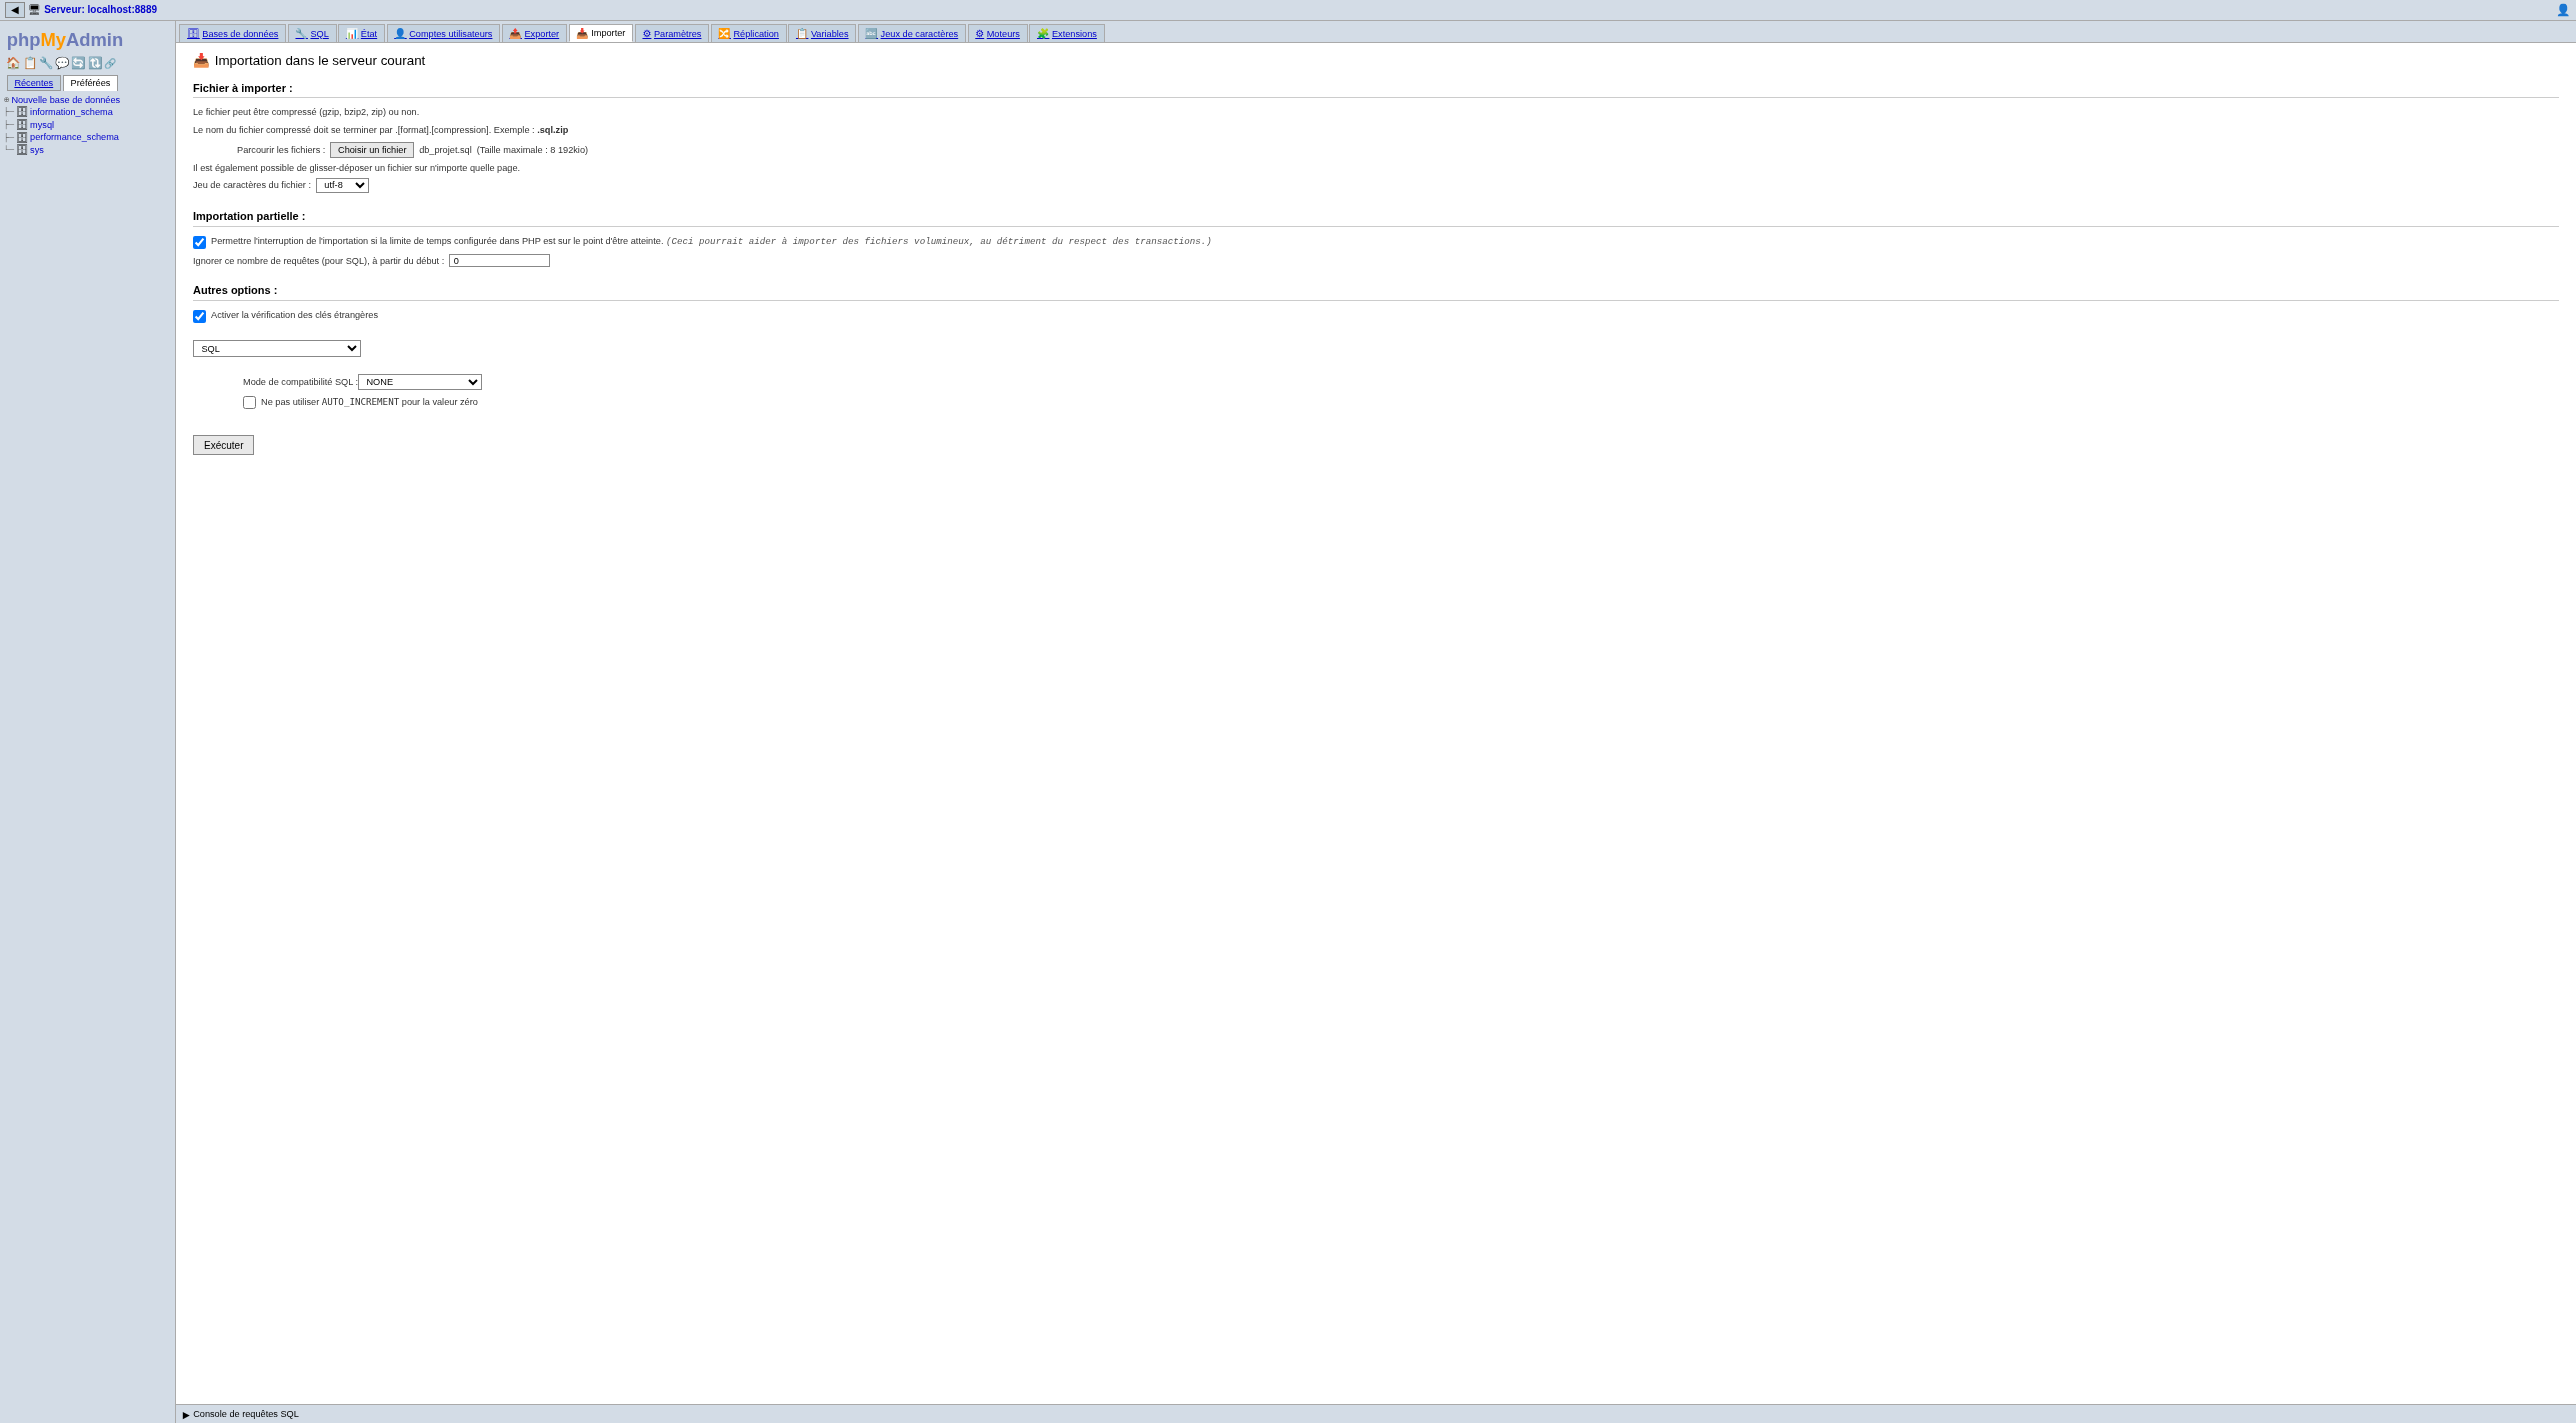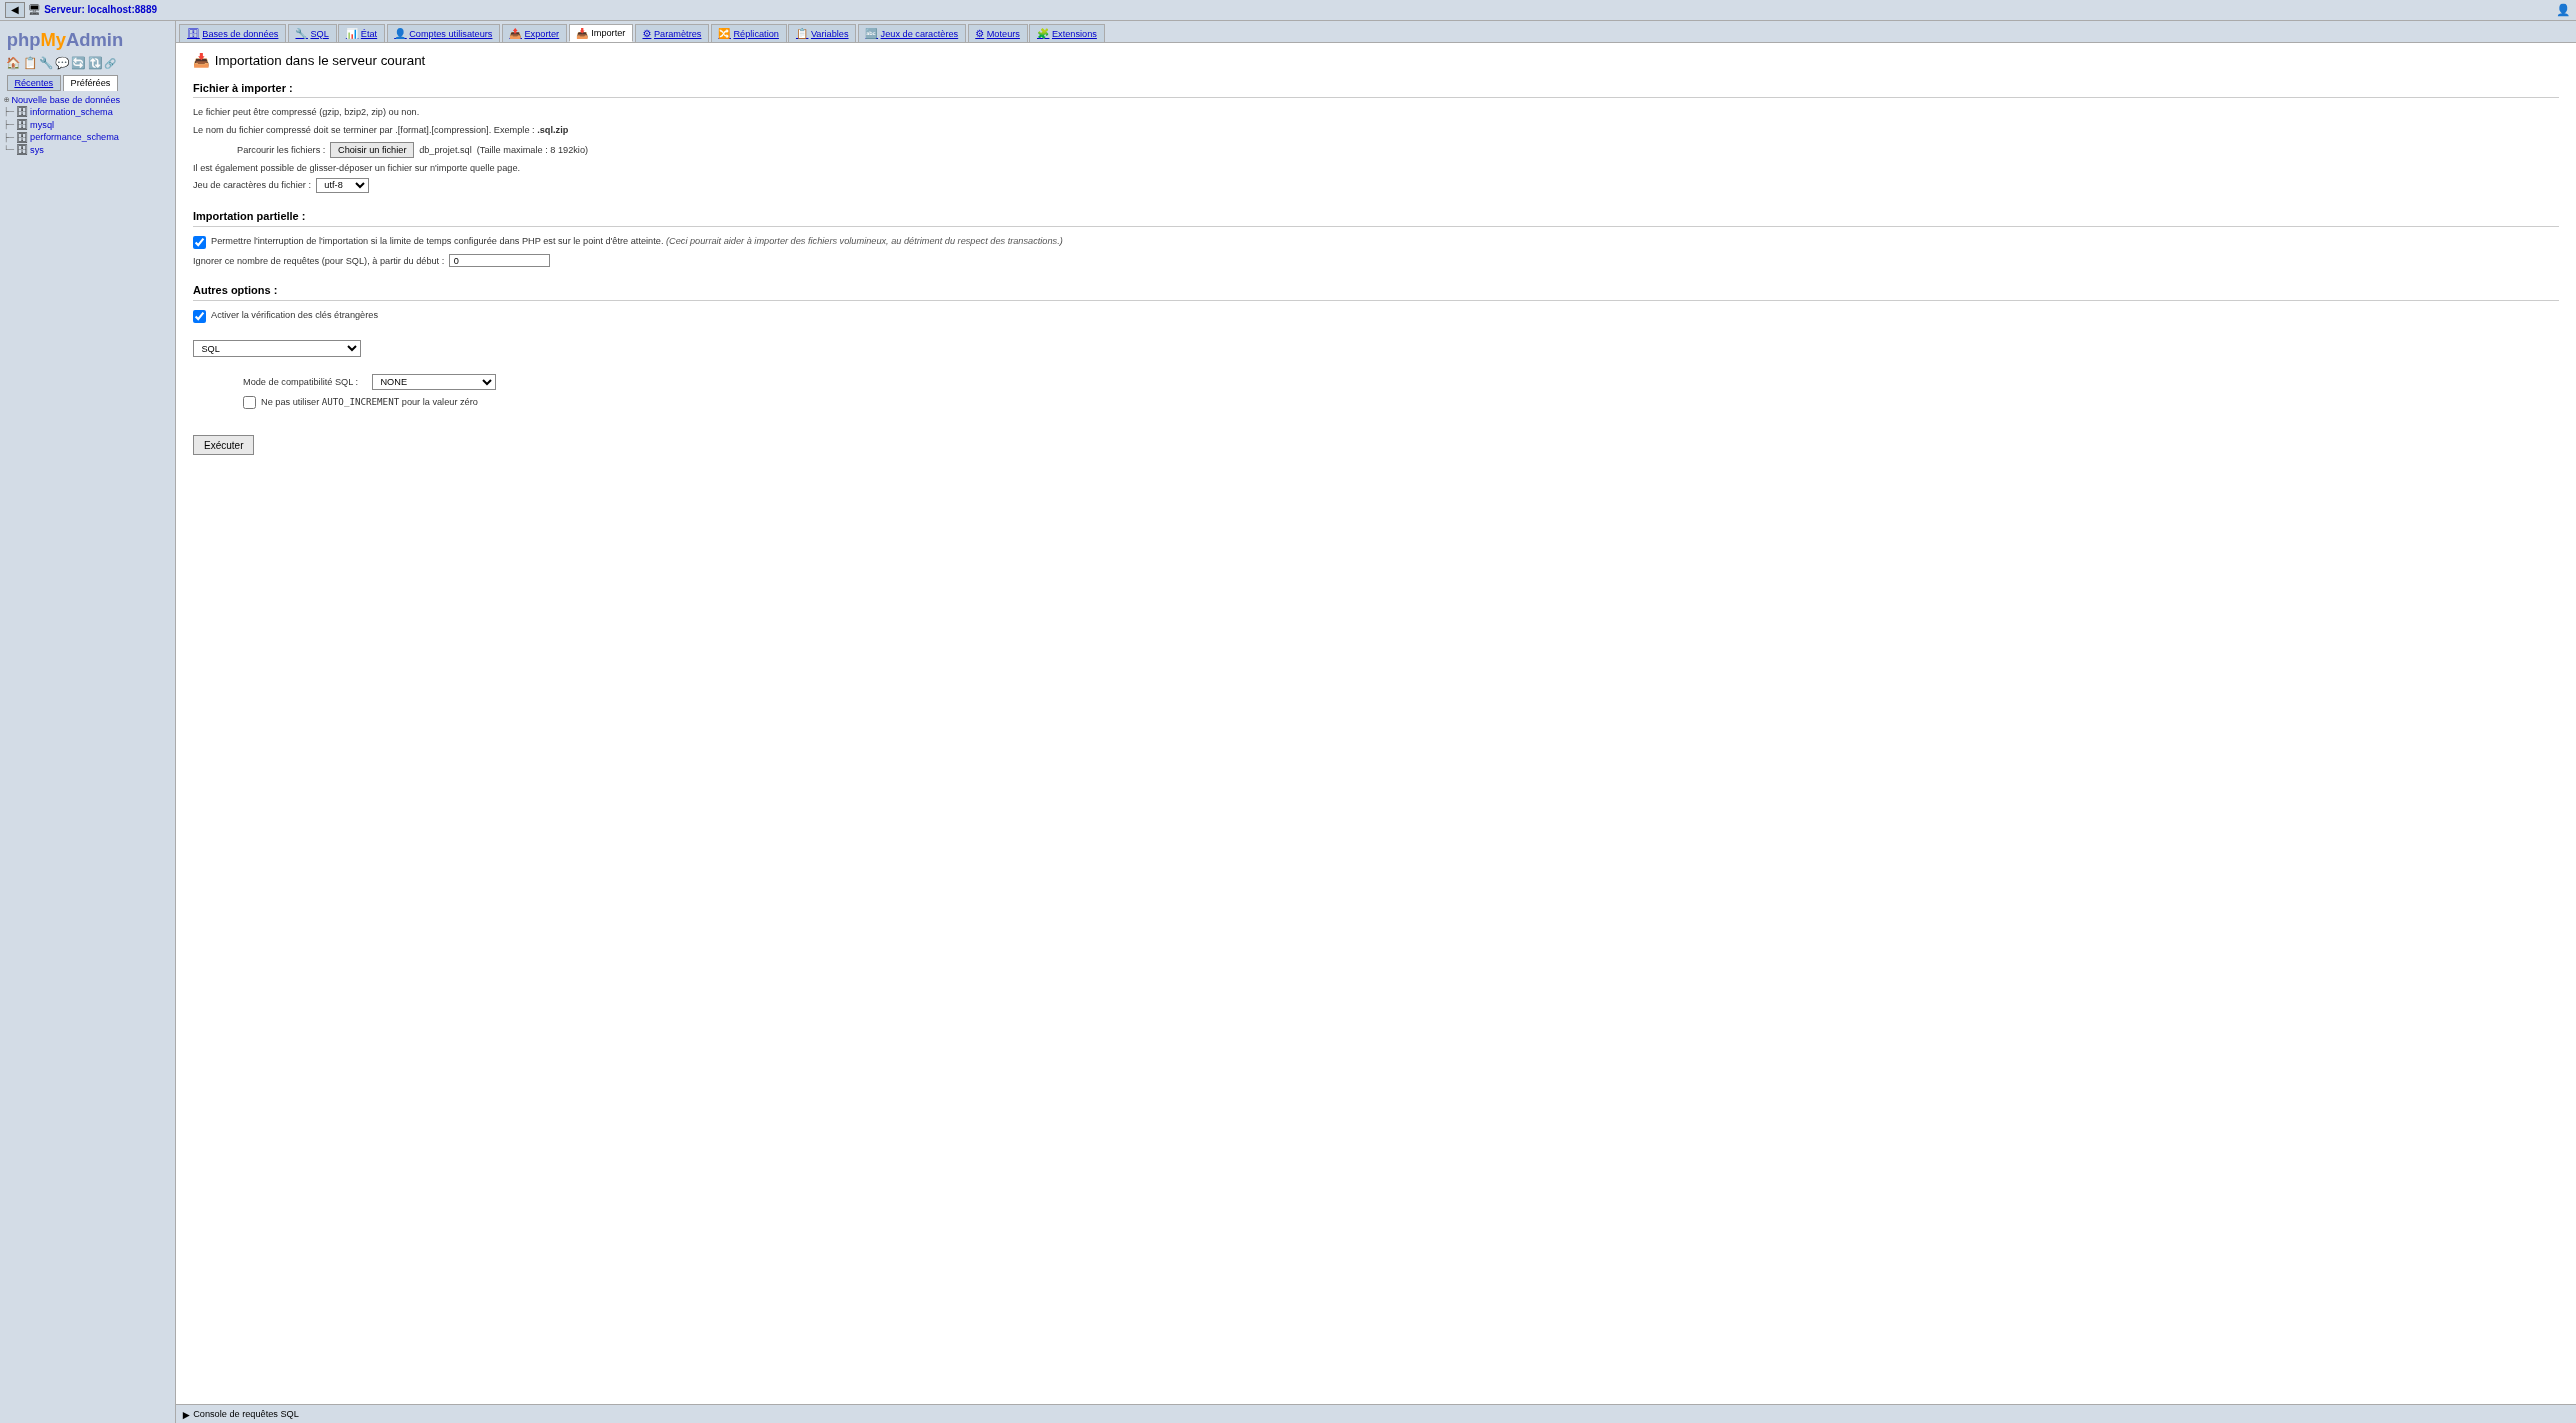--- a/index.html
+++ b/index.html
@@ -59,31 +59,31 @@
     .charset-label { color: #333; }
 
     .charset-select { font-size: 9.2px; padding: 0.8px 3.4px; border: 0.8px solid #888; background: #fff; }
 
     .drag-text { font-size: 9.2px; color: #333; margin: 3.4px 0; }
 
     
     .checkbox-row { display: flex; align-items: flex-start; gap: 5px; margin: 5px 0; font-size: 9.2px; }
     .checkbox-row input[type="checkbox"] { margin-top: 0.8px; flex-shrink: 0; }
     .checkbox-row label { color: #333; line-height: 1.5; }
-    .checkbox-row label em { font-style: italic; color: #555; }
+    .checkbox-row label em { font-style: italic; color: #555; font-family: Liberation Mono, monospace; }
 
     .input-row { display: flex; align-items: center; gap: 5px; margin: 5px 0; font-size: 9.2px; }
     .input-label { color: #333; }
     .input-field { font-size: 9.2px; padding: 0.8px 3.4px; border: 0.8px solid #888; width: 101px; }
 
     
     .format-select { font-size: 9.2px; padding: 1.7px 3.4px; border: 0.8px solid #888; width: 168px; background: #fff; }
 
     
-    .option-row { display: flex; align-items: center; gap: 14px; margin: 5px 0 5px 50px; font-size: 9.2px; }
+    .option-row { display: flex; align-items: center; gap: 0; margin: 5px 0 5px 50px; font-size: 9.2px; }
     .option-label { color: #333; }
     .option-select { font-size: 9.2px; padding: 0.8px 3.4px; border: 0.8px solid #888; background: #fff; width: 124px; }
 
     .execute-btn { padding: 3.4px 10px; font-size: 10px; background: #e8e8e8; border: 0.8px solid #888; cursor: pointer; margin-top: 8.4px; }
 
     
     .bottom-bar { background: #d3dce6; border-top: 0.8px solid #aaa; padding: 3.4px 6.7px; font-size: 9.2px; display: flex; align-items: center; gap: 3.4px; cursor: pointer; flex-shrink: 0; }
 
     .back-btn { background: #c5d3e0; border: 0.8px solid #888; padding: 1.7px 5px; cursor: pointer; font-size: 10px; }
 

